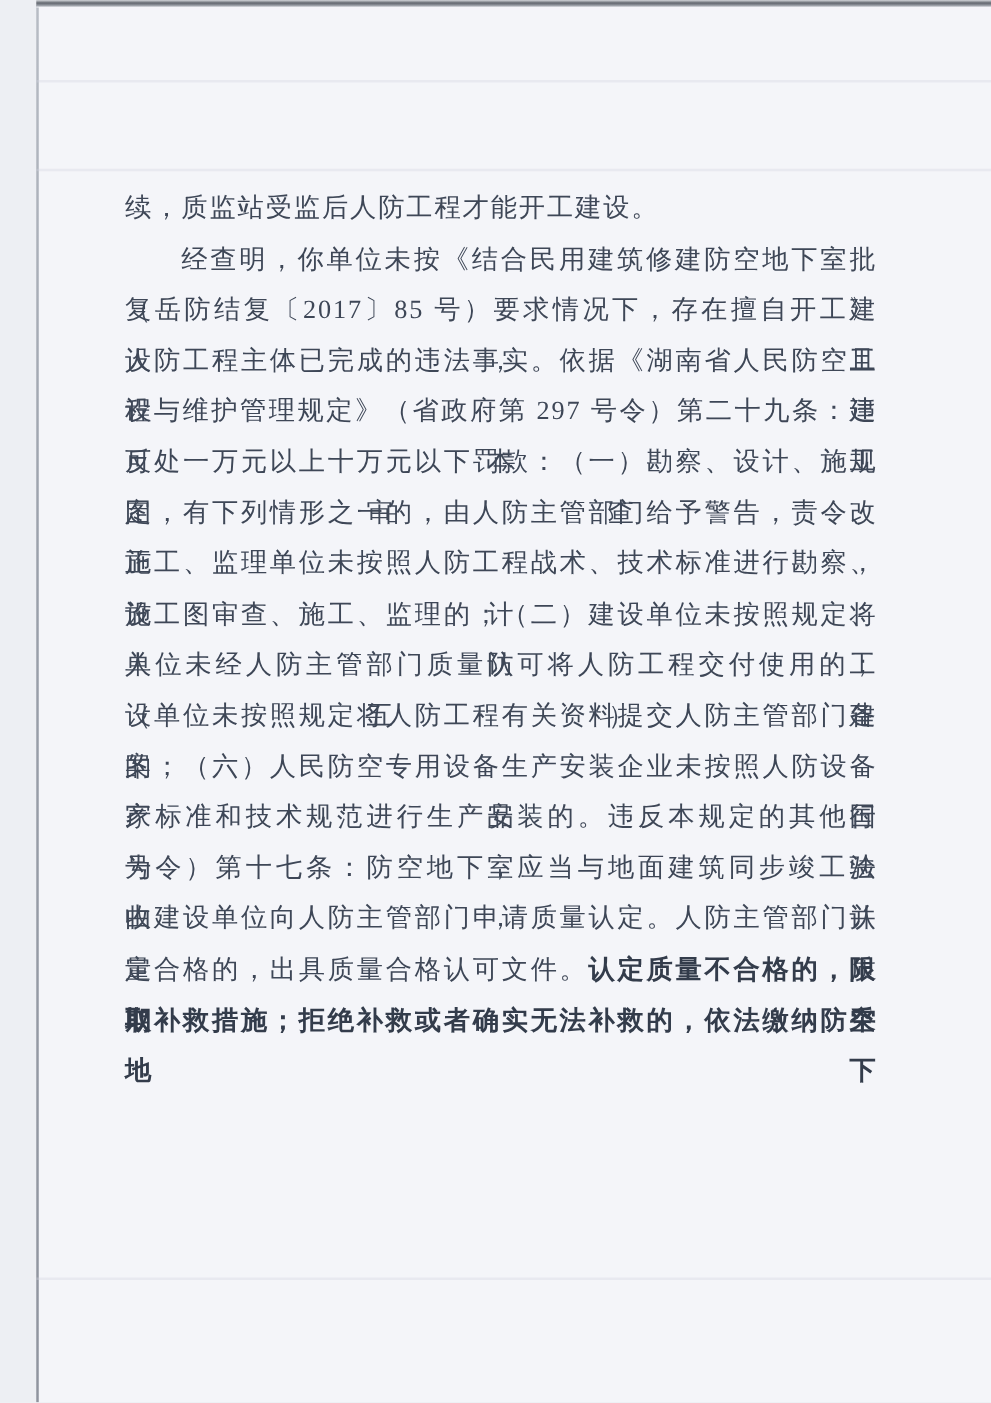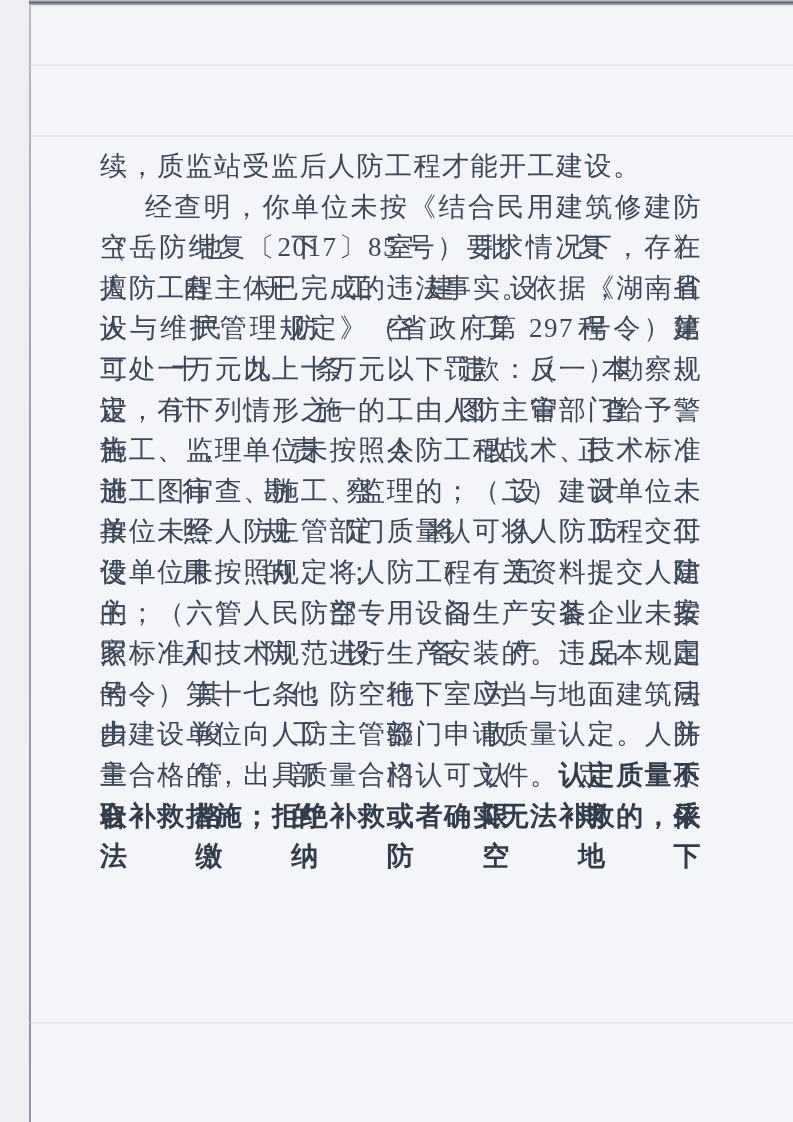--- a/index.html
+++ b/index.html
@@ -39,21 +39,21 @@
     left: 29px; right: 0;
     height: 2px;
     background: rgba(208, 213, 223, 0.35);
   }
   .text-block {
     position: absolute;
     left: 100px;
     top: 146px;
     width: 602px;
     color: #3e4757;
-    font-size: 27px;
+    font-size: 21px;
     letter-spacing: 1.5px;
   }
   .line {
     height: 40.6px;
     line-height: 40.6px;
     white-space: nowrap;
     text-align: left;
   }
   .line.justify {
     white-space: normal;

